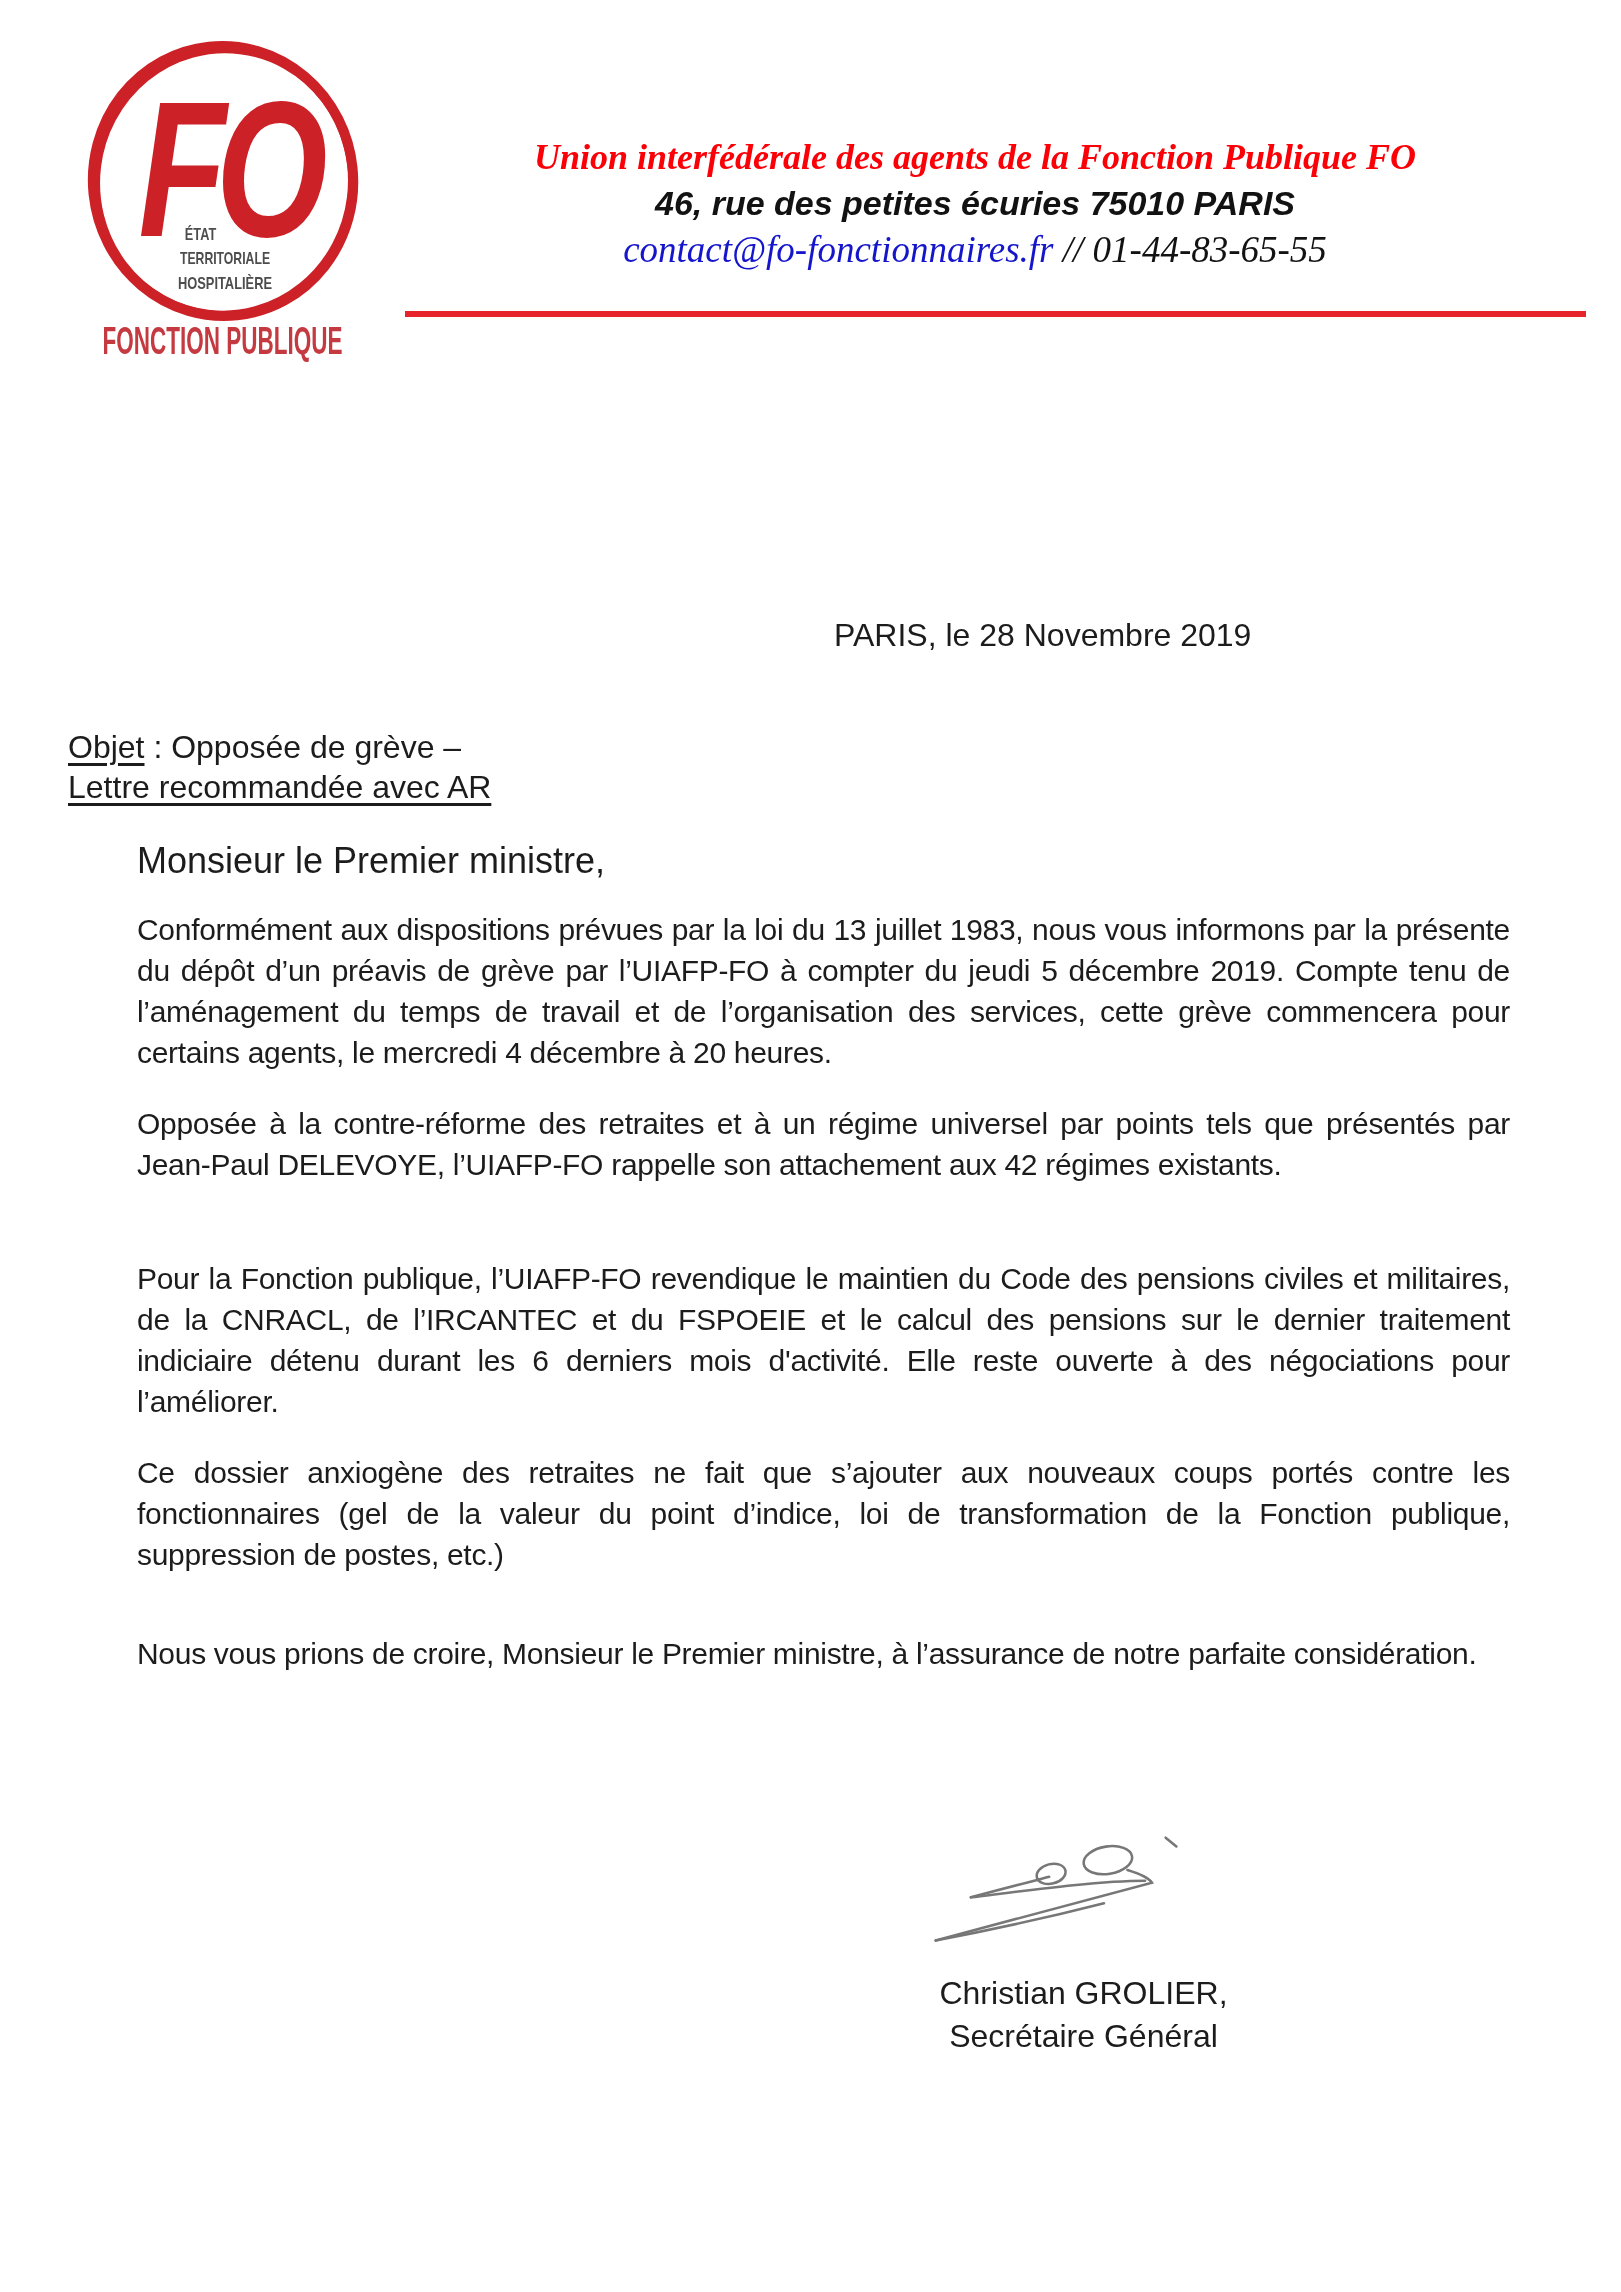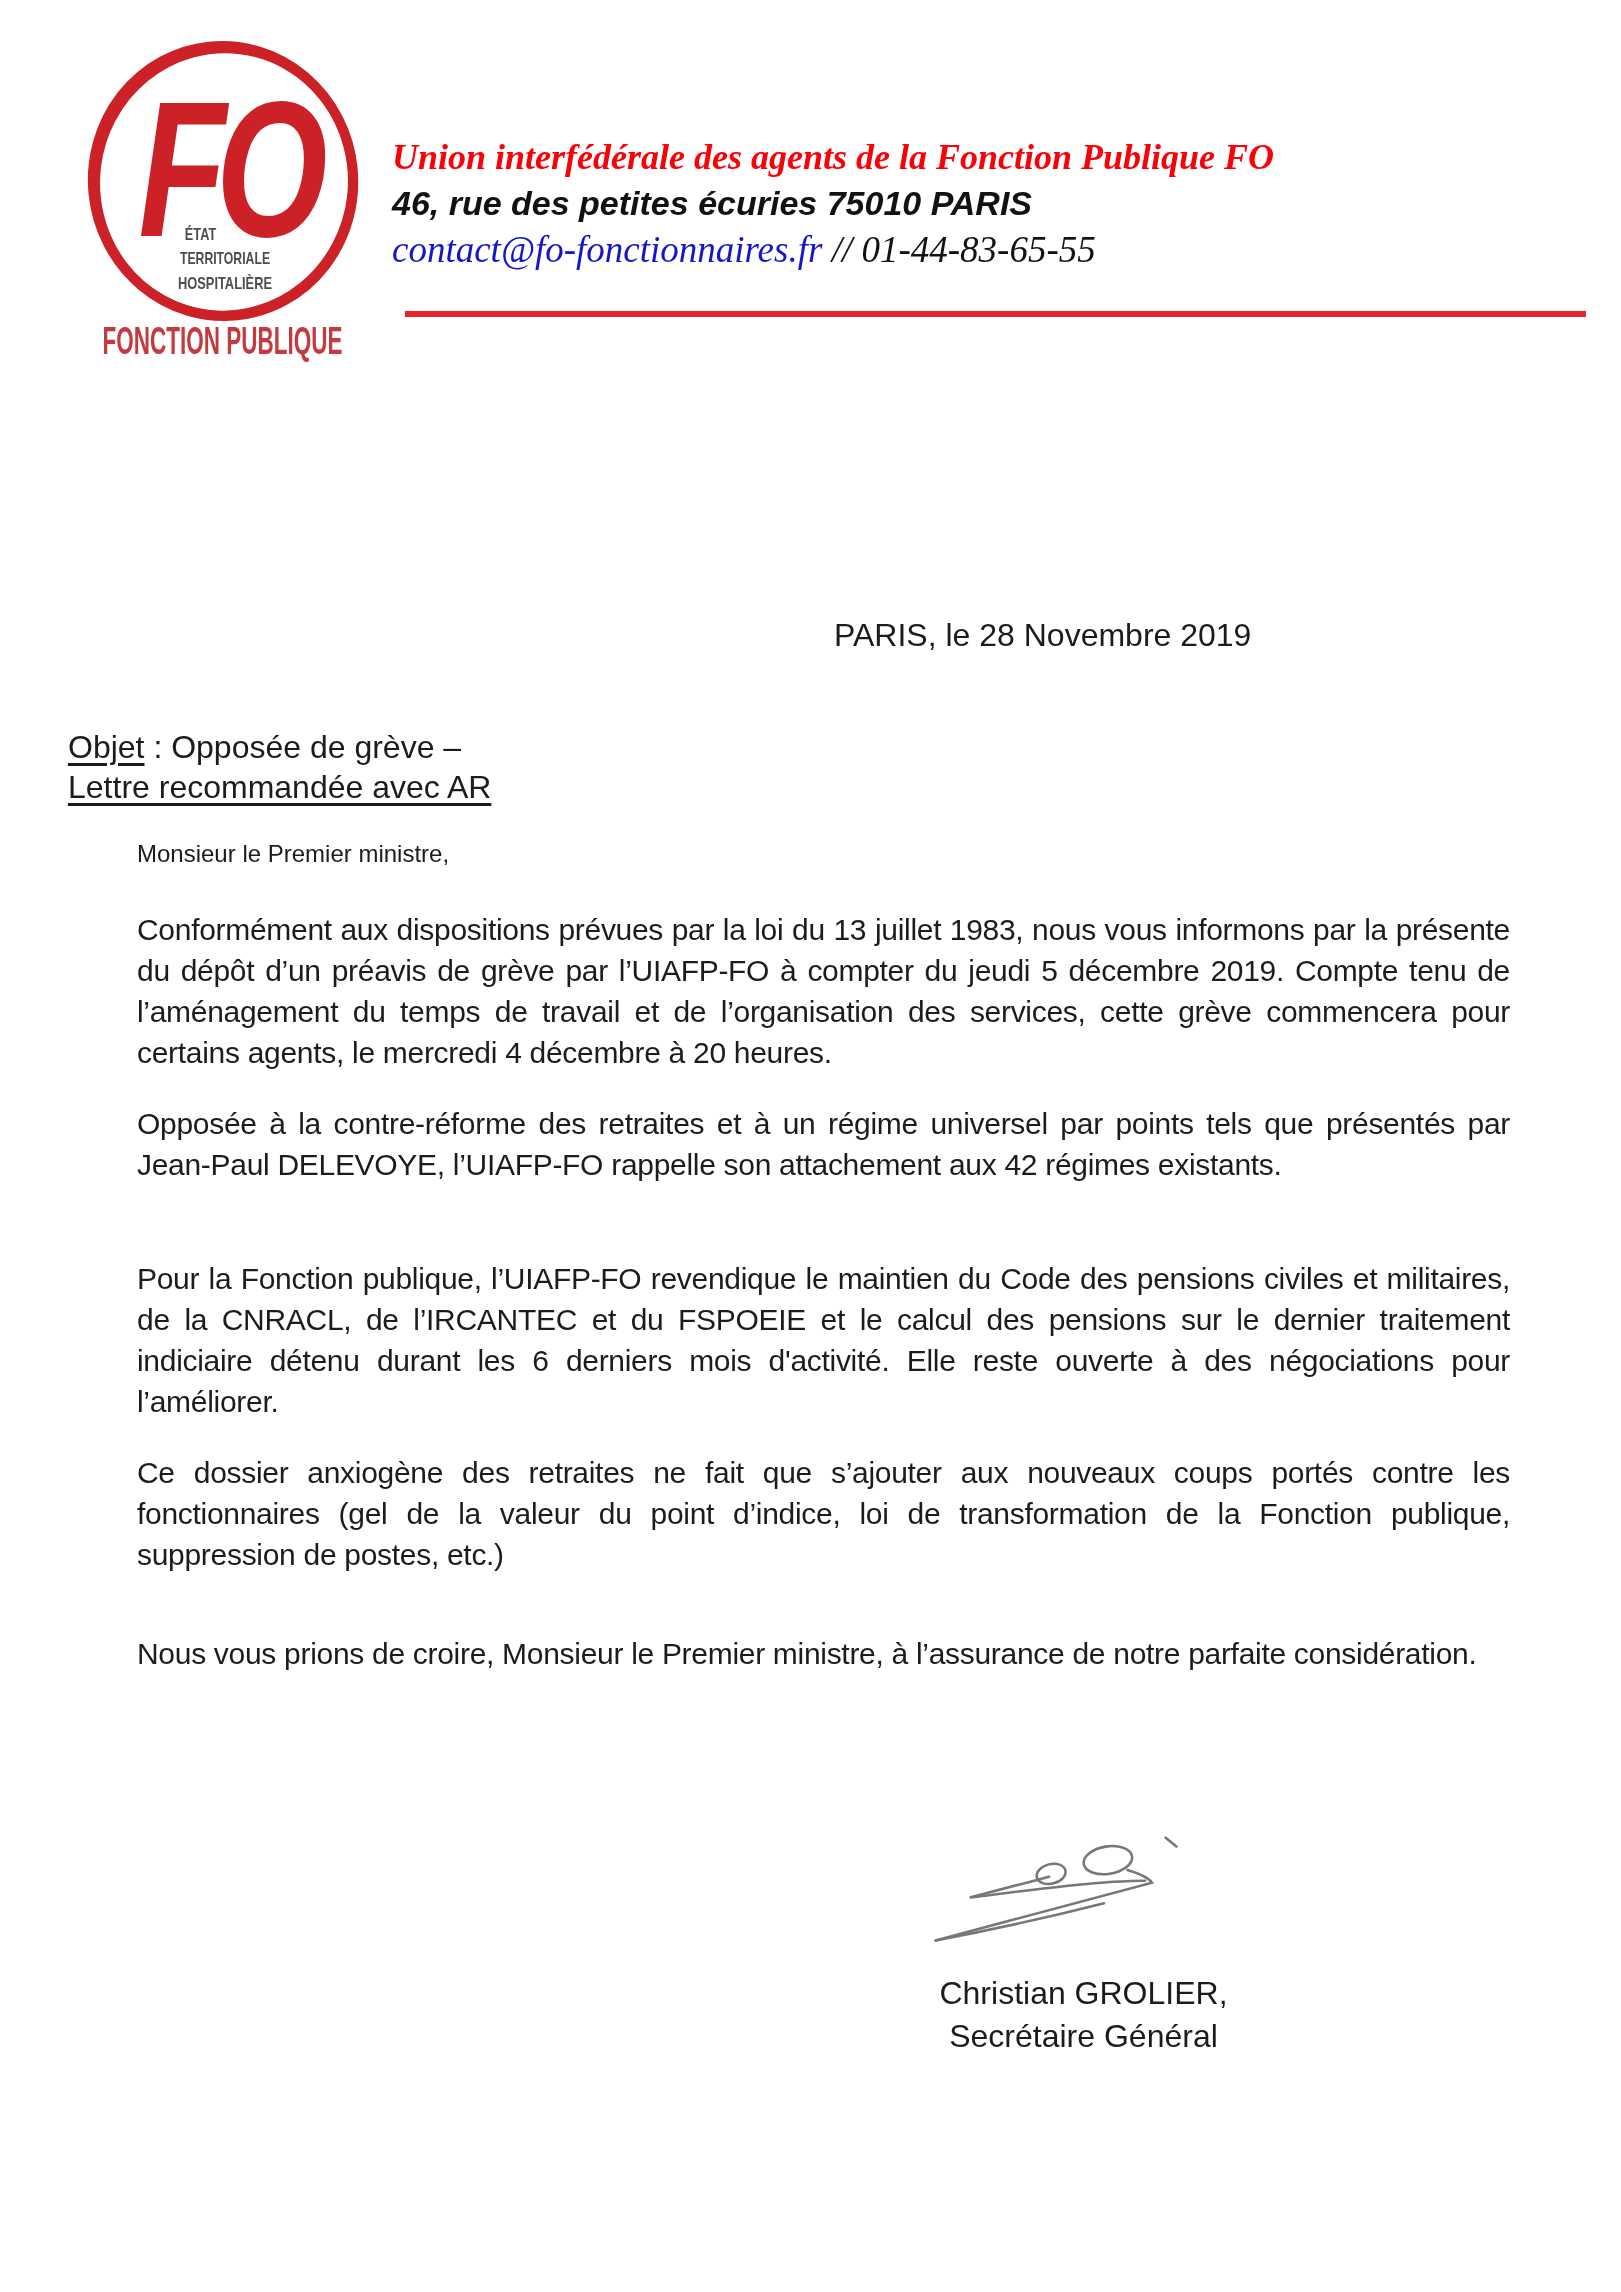--- a/index.html
+++ b/index.html
@@ -11,21 +11,21 @@
     background:#ffffff;
     overflow:hidden;
     font-family:"Liberation Sans","DejaVu Sans",sans-serif;
     color:#1c1c1c;
   }
   
   .logo{position:absolute;left:83px;top:34px;width:284px;height:338px;text-align:center;}
   
   .letterhead{
     position:absolute;top:135px;left:392px;right:63px;
-    text-align:left;white-space:nowrap;
+    text-align:center;white-space:nowrap;
   }
   .lh-org{
     font-family:"Liberation Serif","DejaVu Serif",serif;
     font-style:italic;font-size:36px;line-height:45px;font-weight:600;
   }
   .lh-street{
     font-style:italic;font-weight:700;font-size:34px;line-height:46px;color:#121212;
   }
   .lh-contact{
     font-family:"Liberation Serif","DejaVu Serif",serif;
@@ -33,21 +33,21 @@
   }
   .lh-contact a{}
   .rule{position:absolute;left:405px;top:311px;width:1181px;height:5.9px;}
   
   .recipient{position:absolute;left:834px;top:392px;font-size:32px;line-height:39px;}
   .dateline{position:absolute;left:834px;top:617px;font-size:32px;}
   
   .subject{position:absolute;left:52px;top:727px;font-size:32px;line-height:40px;}
   .u{text-decoration:underline;text-underline-offset:4.9px;margin-left:16px;}
   
-  .salutation{position:absolute;left:137px;top:840px;font-size:24px;}
+  .salutation{position:absolute;left:137px;top:840px;font-size:36px;}
   .para{
     position:absolute;left:137px;width:1373px;
     font-size:30px;line-height:41px;letter-spacing:-0.3px;
     text-align:justify;margin:0;
   }
   .p1{top:909px;}
   .p2{top:1103px;}
   .p3{top:1258px;}
   .p4{top:1452px;}
   .closing{top:1633px;}

